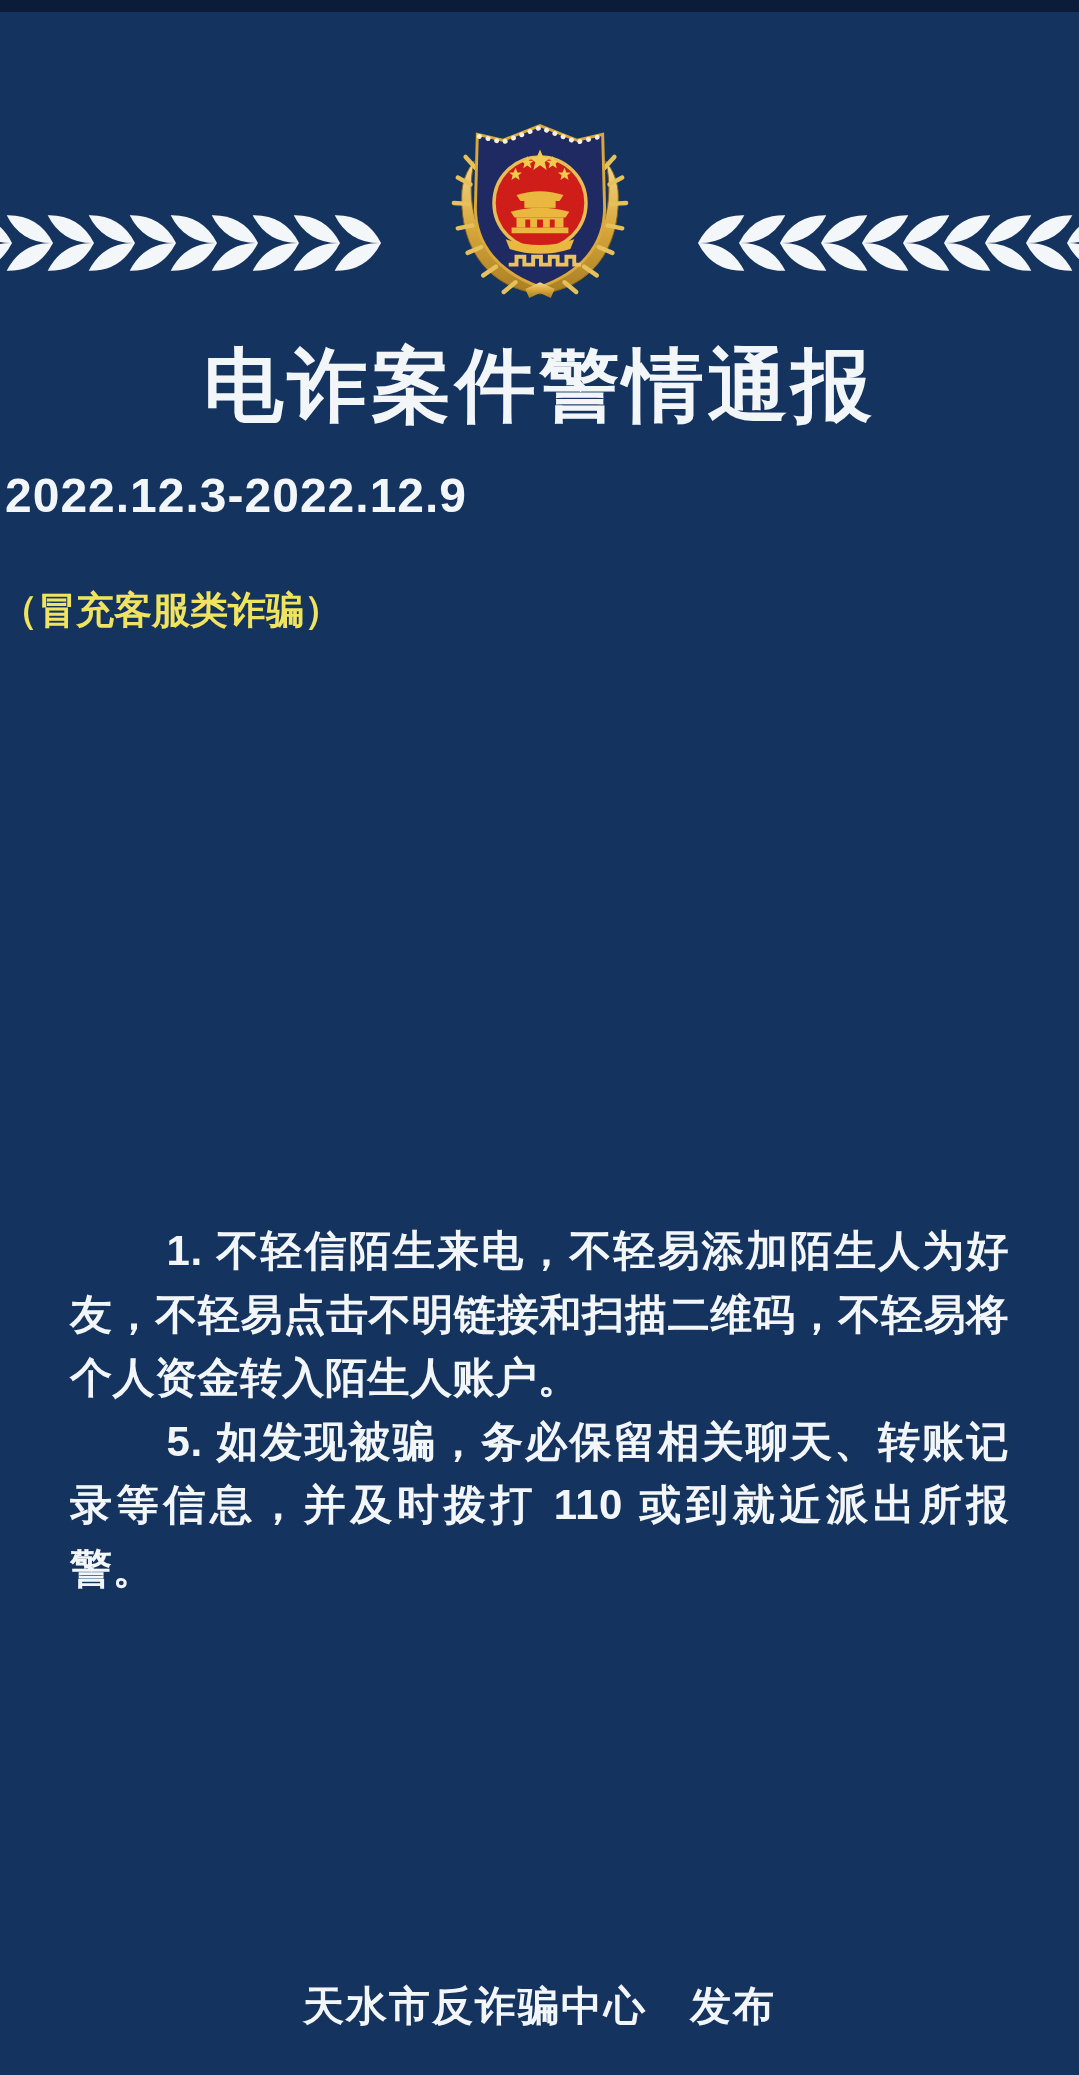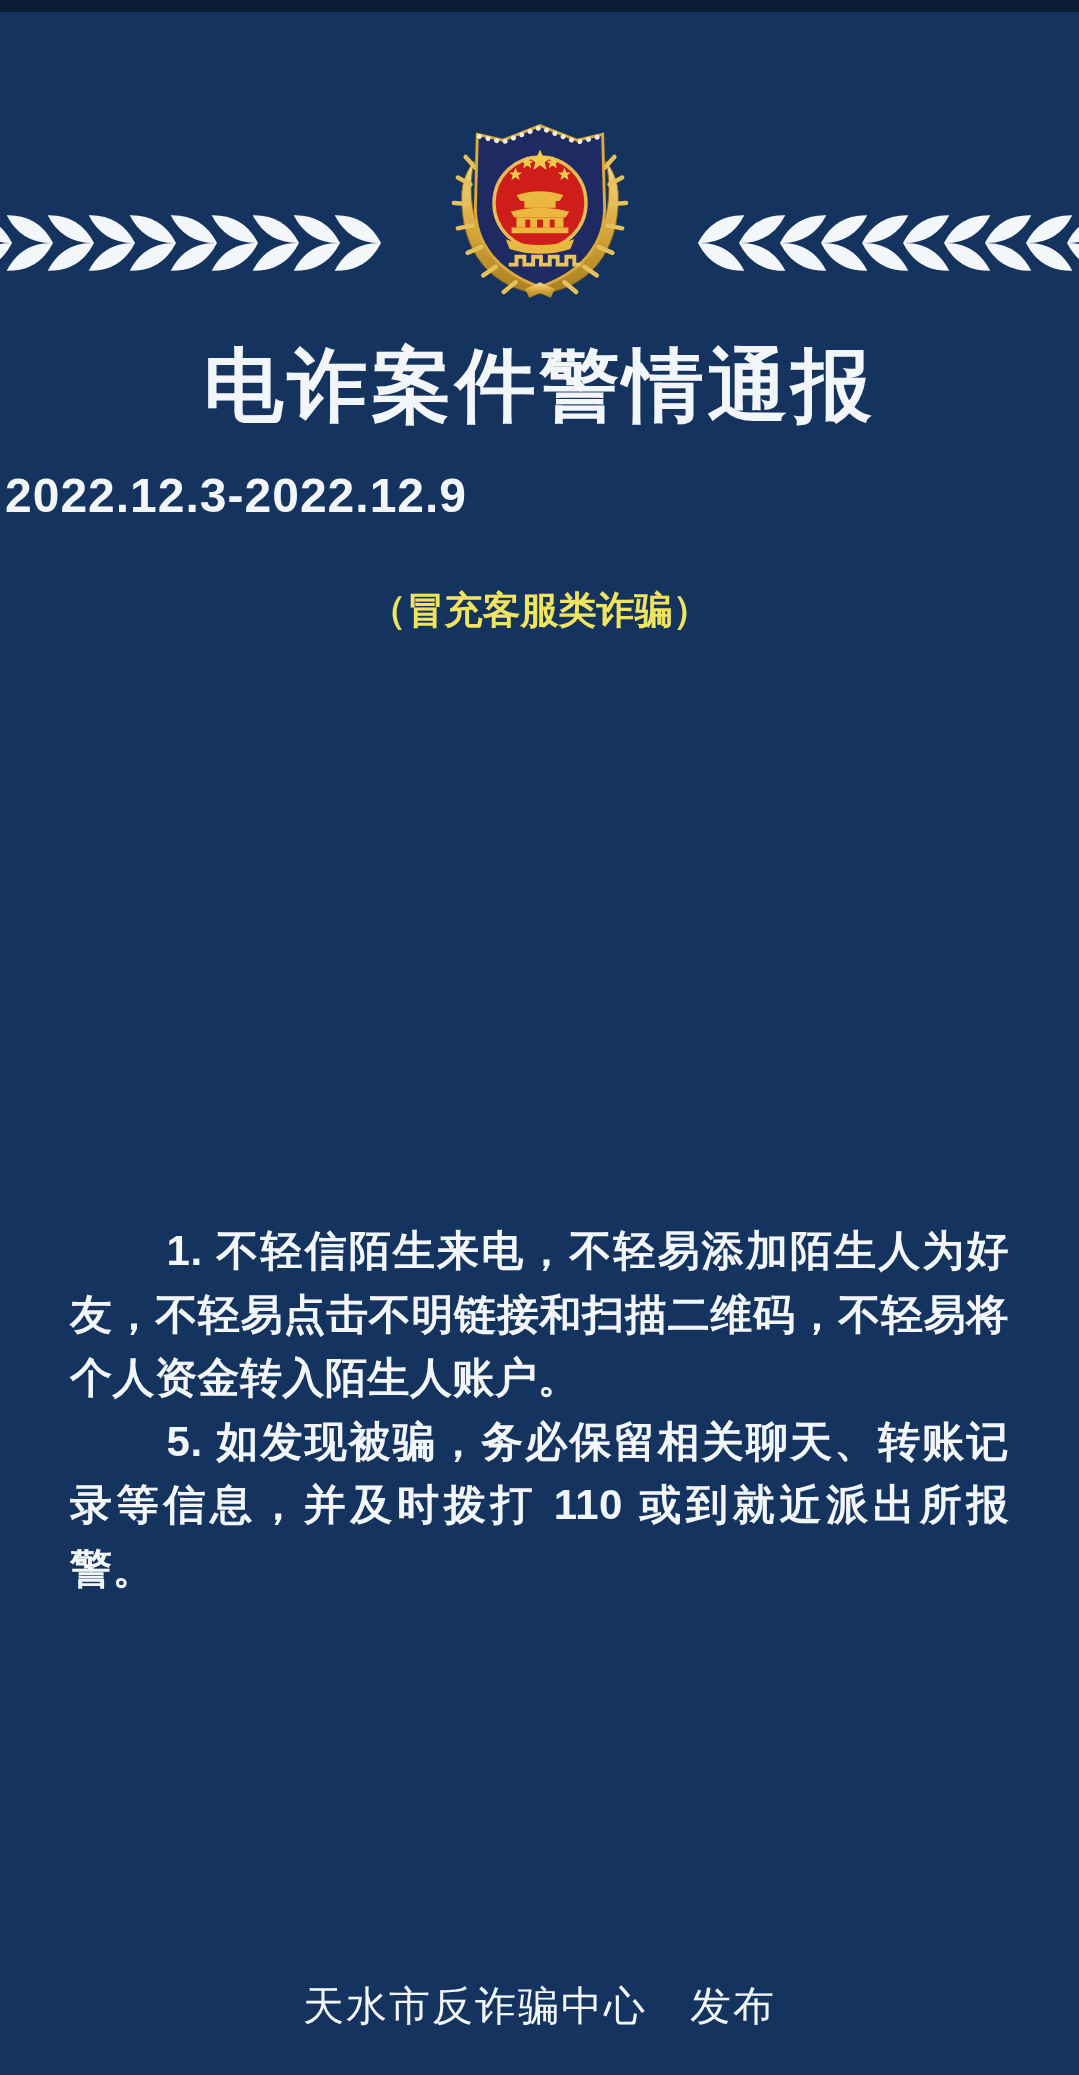--- a/index.html
+++ b/index.html
@@ -29,21 +29,20 @@
     font-family:"Liberation Serif","DejaVu Serif",serif;
   }
   .date-range{
     position:absolute;top:458px;left:5px;width:100%;
     font-size:48px;line-height:1.1;font-weight:700;
     letter-spacing:1px;
     font-family:Liberation Sans, sans-serif;
   }
   .category{
     position:absolute;top:578px;left:0;width:100%;
-    text-align:center;
     font-size:38px;line-height:1.1;font-weight:700;
     color:#f0e35f;
   }
   .body-copy{
     position:absolute;left:70px;right:70px;
     font-size:42px;line-height:63.5px;font-weight:600;
     text-align:justify;
     letter-spacing:0.5px;
   }
   .body-copy p{margin:0;text-indent:2.3em;}
@@ -51,21 +50,21 @@
   .reminder-heading{
     position:absolute;top:1086px;left:0;width:100%;
     text-align:center;
     font-size:43px;line-height:1.1;font-weight:700;
     color:#e3281e;
   }
   .tips{top:1207px;}
   .publisher{
     position:absolute;top:1972px;left:0;width:100%;
     text-align:center;
-    font-size:41px;line-height:1.1;font-weight:400;
+    font-size:41px;line-height:1.1;font-weight:700;
     letter-spacing:2px;
   }
 </style>
 </head>
 <body>
 
 <div class="poster">
 
   <svg class="badge" width="186" height="196" viewBox="0 0 190 200" aria-hidden="true">
     <defs>

